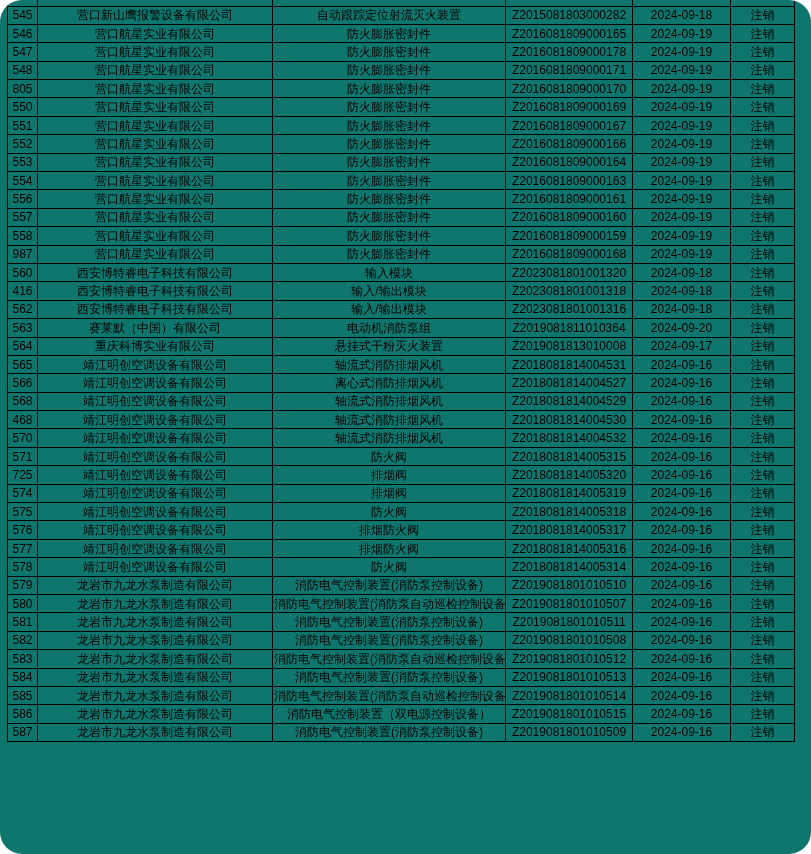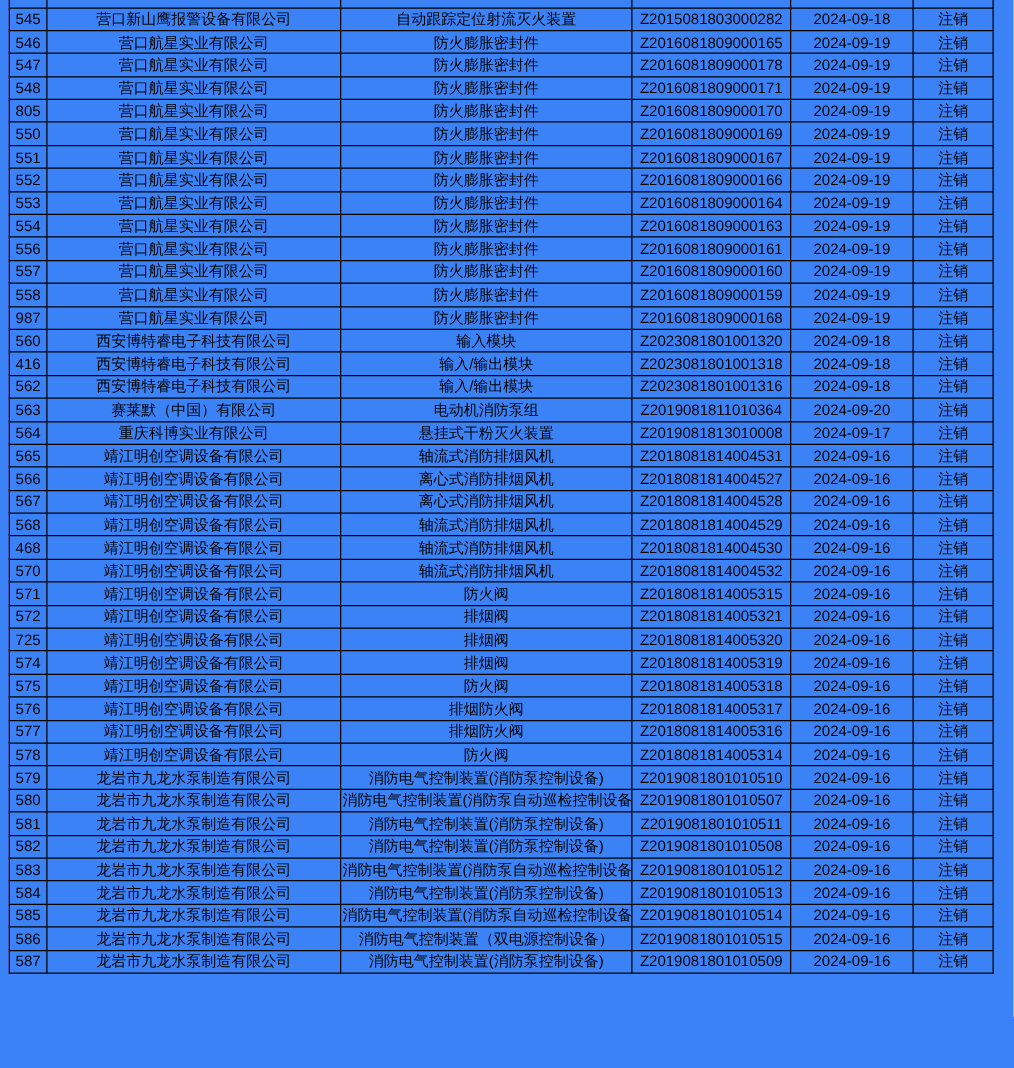--- a/index.html
+++ b/index.html
@@ -5,23 +5,24 @@
   html, body {
     margin: 0;
     padding: 0;
     background: #ffffff;
   }
   .page {
     position: relative;
     width: 811px;
     height: 854px;
     overflow: hidden;
-    background: #3b82f6;
+    background: #0f766e;
     color: #000000;
     font-family: "Liberation Sans", "DejaVu Sans", sans-serif;
+    border-radius: 22px;
   }
   table.cert-table {
     position: absolute;
     left: 7px;
     top: 0;
     border-collapse: collapse;
     table-layout: fixed;
     width: 787px;
   }
   col.c-seq     { width: 30px; }
@@ -228,28 +229,20 @@
     </tr>
         <tr class="data-row">
       <td>566</td>
       <td>靖江明创空调设备有限公司</td>
       <td>离心式消防排烟风机</td>
       <td>Z2018081814004527</td>
       <td>2024-09-16</td>
       <td>注销</td>
     </tr>
         <tr class="data-row">
-      <td>567</td>
-      <td>靖江明创空调设备有限公司</td>
-      <td>离心式消防排烟风机</td>
-      <td>Z2018081814004528</td>
-      <td>2024-09-16</td>
-      <td>注销</td>
-    </tr>
-        <tr class="data-row">
       <td>568</td>
       <td>靖江明创空调设备有限公司</td>
       <td>轴流式消防排烟风机</td>
       <td>Z2018081814004529</td>
       <td>2024-09-16</td>
       <td>注销</td>
     </tr>
         <tr class="data-row">
       <td>468</td>
       <td>靖江明创空调设备有限公司</td>
@@ -264,28 +257,20 @@
       <td>轴流式消防排烟风机</td>
       <td>Z2018081814004532</td>
       <td>2024-09-16</td>
       <td>注销</td>
     </tr>
         <tr class="data-row">
       <td>571</td>
       <td>靖江明创空调设备有限公司</td>
       <td>防火阀</td>
       <td>Z2018081814005315</td>
-      <td>2024-09-16</td>
-      <td>注销</td>
-    </tr>
-        <tr class="data-row">
-      <td>572</td>
-      <td>靖江明创空调设备有限公司</td>
-      <td>排烟阀</td>
-      <td>Z2018081814005321</td>
       <td>2024-09-16</td>
       <td>注销</td>
     </tr>
         <tr class="data-row">
       <td>725</td>
       <td>靖江明创空调设备有限公司</td>
       <td>排烟阀</td>
       <td>Z2018081814005320</td>
       <td>2024-09-16</td>
       <td>注销</td>

